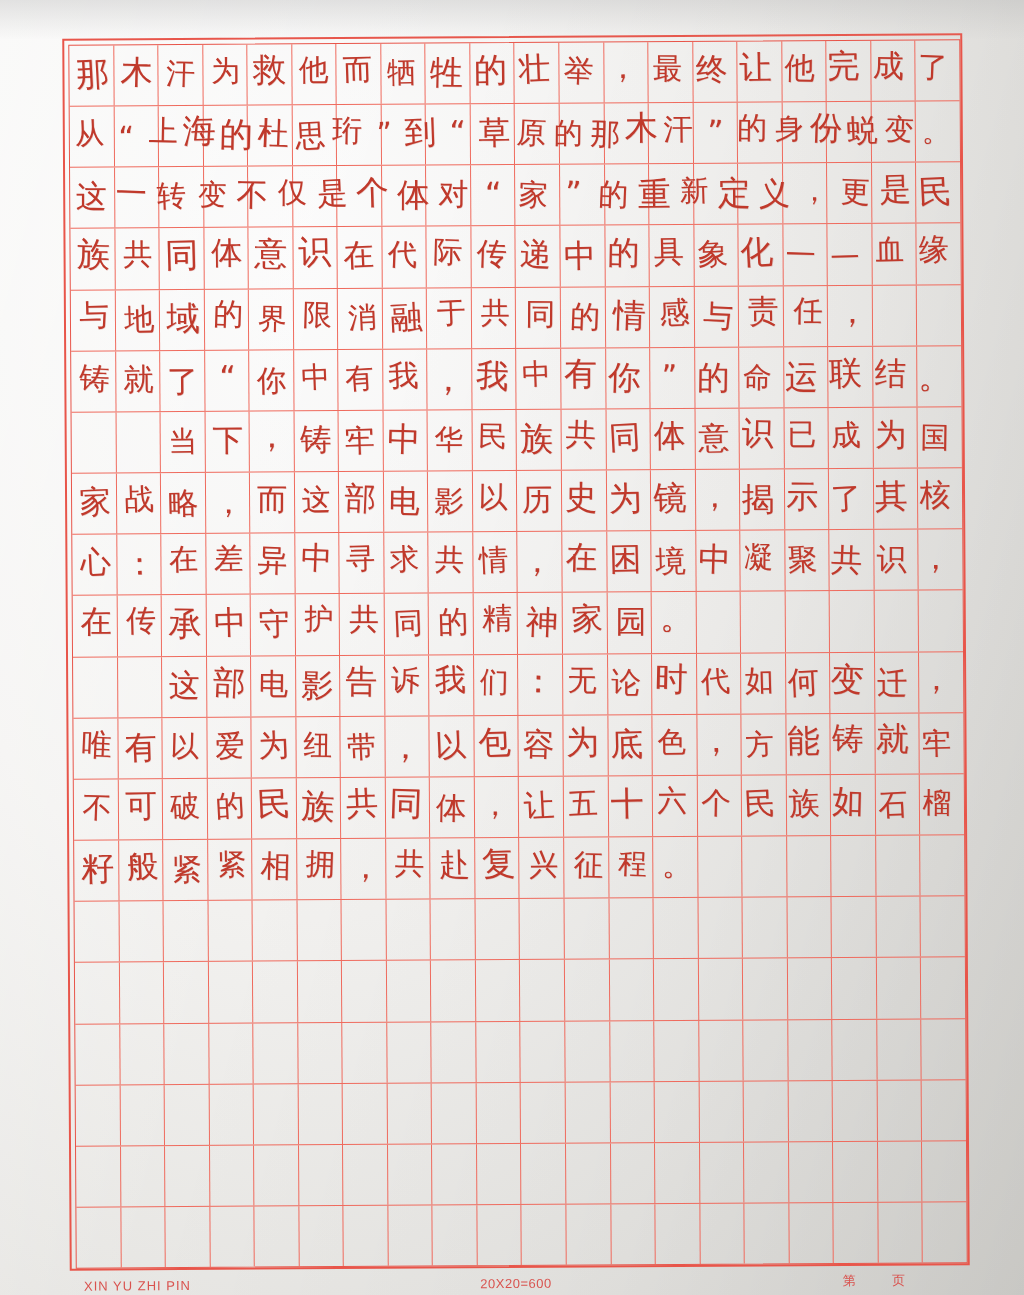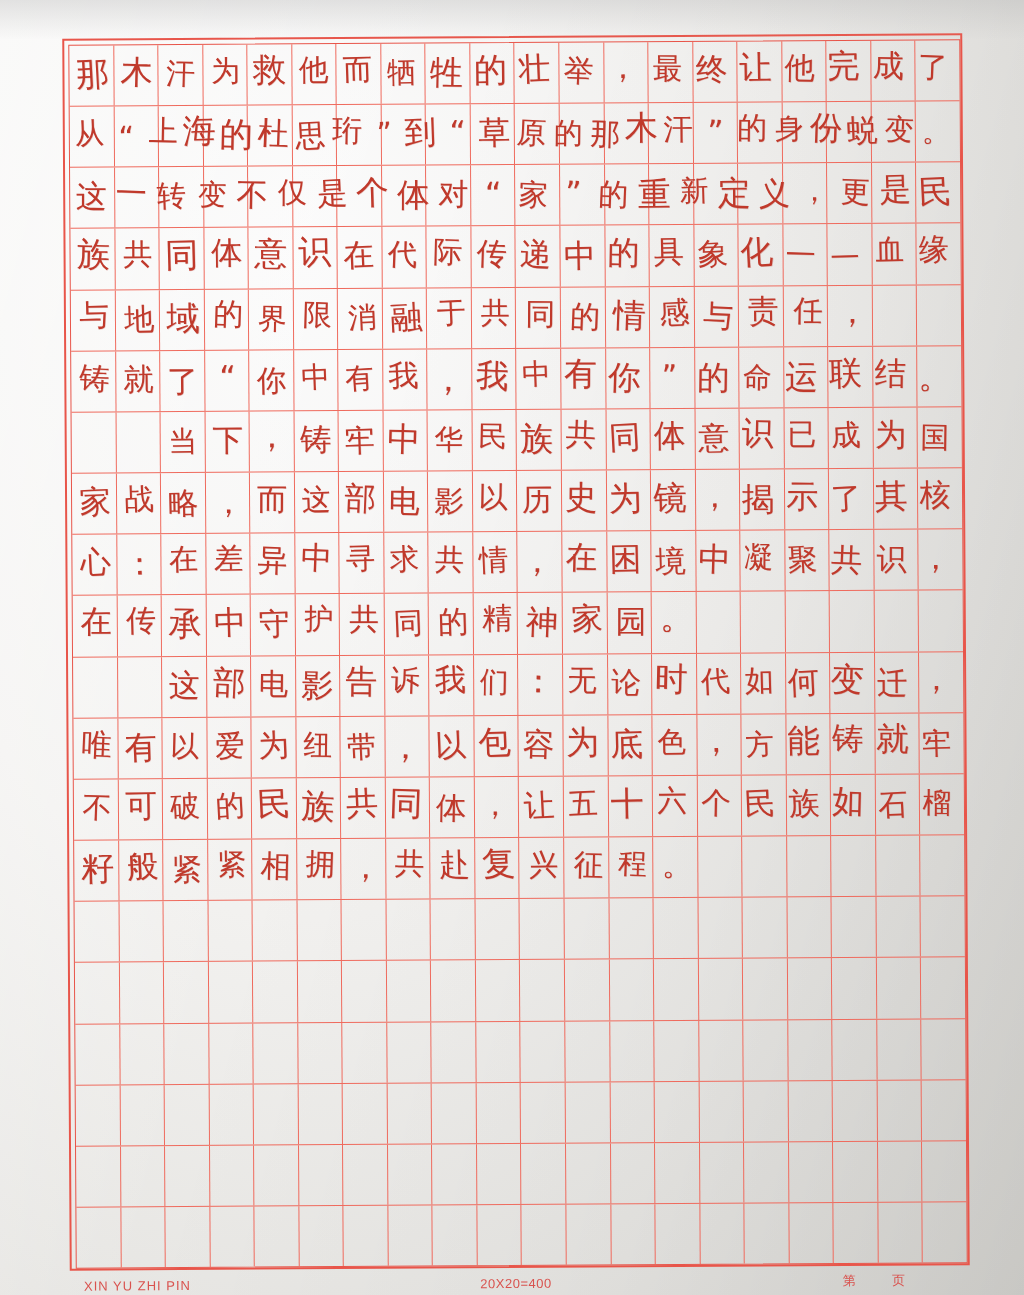--- a/index.html
+++ b/index.html
@@ -593,21 +593,21 @@
       <div class="hand-line" style="top: 493.6px; height: 61.2px;"><span class="ch" style="transform: translateY(0px) rotate(-2.48deg) scale(0.99);">心</span><span class="ch" style="transform: translateY(1.9px) rotate(-1.66deg) scale(1.03);">：</span><span class="ch" style="transform: translateY(-2.3px) rotate(-1.35deg) scale(0.94);">在</span><span class="ch" style="transform: translateY(-2.8px) rotate(-0.3deg) scale(0.95);">差</span><span class="ch" style="transform: translateY(-0.5px) rotate(2.4deg) scale(0.96);">异</span><span class="ch" style="transform: translateY(-2.8px) rotate(2.45deg) scale(1.01);">中</span><span class="ch" style="transform: translateY(-2px) rotate(-1.08deg) scale(0.95);">寻</span><span class="ch" style="transform: translateY(-1.1px) rotate(-2.05deg) scale(0.94);">求</span><span class="ch" style="transform: translateY(-0.3px) rotate(2.05deg) scale(0.94);">共</span><span class="ch" style="transform: translateY(0.3px) rotate(-2.17deg) scale(0.95);">情</span><span class="ch" style="transform: translateY(1.9px) rotate(2.76deg) scale(1.02);">，</span><span class="ch" style="transform: translateY(-1.6px) rotate(1.56deg) scale(1.02);">在</span><span class="ch" style="transform: translateY(0.3px) rotate(-0.91deg) scale(1.03);">困</span><span class="ch" style="transform: translateY(3px) rotate(-1.63deg) scale(0.98);">境</span><span class="ch" style="transform: translateY(1px) rotate(2.03deg) scale(1.05);">中</span><span class="ch" style="transform: translateY(-1.2px) rotate(0.68deg) scale(0.94);">凝</span><span class="ch" style="transform: translateY(1.8px) rotate(-2.74deg) scale(0.95);">聚</span><span class="ch" style="transform: translateY(2.6px) rotate(2.96deg) scale(1.01);">共</span><span class="ch" style="transform: translateY(1.9px) rotate(0.73deg) scale(0.97);">识</span><span class="ch" style="transform: translateY(1.1px) rotate(0.86deg) scale(1);">，</span></div>
       <div class="hand-line" style="top: 554.8px; height: 61.2px;"><span class="ch" style="transform: translateY(-1.4px) rotate(0.06deg) scale(1.01);">在</span><span class="ch" style="transform: translateY(-2.4px) rotate(-1.13deg) scale(0.97);">传</span><span class="ch" style="transform: translateY(1.3px) rotate(0.92deg) scale(1.08);">承</span><span class="ch" style="transform: translateY(0.3px) rotate(-1.49deg) scale(1.04);">中</span><span class="ch" style="transform: translateY(2px) rotate(-0.94deg) scale(0.99);">守</span><span class="ch" style="transform: translateY(-2.9px) rotate(0.93deg) scale(0.93);">护</span><span class="ch" style="transform: translateY(-2.2px) rotate(0.19deg) scale(0.96);">共</span><span class="ch" style="transform: translateY(2px) rotate(-1.92deg) scale(0.95);">同</span><span class="ch" style="transform: translateY(0.9px) rotate(-1.37deg) scale(0.98);">的</span><span class="ch" style="transform: translateY(-2.5px) rotate(-0.58deg) scale(0.97);">精</span><span class="ch" style="transform: translateY(1.8px) rotate(2.49deg) scale(1.04);">神</span><span class="ch" style="transform: translateY(-1.3px) rotate(-2.78deg) scale(1.01);">家</span><span class="ch" style="transform: translateY(1.3px) rotate(0.33deg) scale(1);">园</span><span class="ch" style="transform: translateY(-2.6px) rotate(-1.61deg) scale(1.07);">。</span></div>
       <div class="hand-line" style="top: 616px; height: 61.2px;"><span class="ch" style="transform: translateY(-1.1px) rotate(1.82deg) scale(0.93);"></span><span class="ch" style="transform: translateY(0.6px) rotate(-1.66deg) scale(0.93);"></span><span class="ch" style="transform: translateY(0.9px) rotate(0.01deg) scale(1);">这</span><span class="ch" style="transform: translateY(-1.4px) rotate(2.95deg) scale(1.05);">部</span><span class="ch" style="transform: translateY(-0.1px) rotate(1.23deg) scale(0.95);">电</span><span class="ch" style="transform: translateY(2.1px) rotate(1.73deg) scale(1.04);">影</span><span class="ch" style="transform: translateY(-2.1px) rotate(0.96deg) scale(1.03);">告</span><span class="ch" style="transform: translateY(-2.9px) rotate(2.71deg) scale(0.93);">诉</span><span class="ch" style="transform: translateY(-2.9px) rotate(-1.98deg) scale(1);">我</span><span class="ch" style="transform: translateY(-0.7px) rotate(1.08deg) scale(0.93);">们</span><span class="ch" style="transform: translateY(-1.2px) rotate(1.91deg) scale(1.05);">：</span><span class="ch" style="transform: translateY(-1.9px) rotate(0.84deg) scale(0.94);">无</span><span class="ch" style="transform: translateY(0.7px) rotate(0.71deg) scale(0.96);">论</span><span class="ch" style="transform: translateY(-2.5px) rotate(1.65deg) scale(1.06);">时</span><span class="ch" style="transform: translateY(-0.2px) rotate(-2.39deg) scale(0.94);">代</span><span class="ch" style="transform: translateY(-0.5px) rotate(-1.27deg) scale(0.94);">如</span><span class="ch" style="transform: translateY(1.5px) rotate(-2.45deg) scale(1.01);">何</span><span class="ch" style="transform: translateY(-0.8px) rotate(2.38deg) scale(1.07);">变</span><span class="ch" style="transform: translateY(2.8px) rotate(-0.03deg) scale(0.99);">迁</span><span class="ch" style="transform: translateY(-0.6px) rotate(1.38deg) scale(0.98);">，</span></div>
       <div class="hand-line" style="top: 677.2px; height: 61.2px;"><span class="ch" style="transform: translateY(-1.2px) rotate(2.9deg) scale(0.98);">唯</span><span class="ch" style="transform: translateY(1.8px) rotate(-1.63deg) scale(1.04);">有</span><span class="ch" style="transform: translateY(0.7px) rotate(1.8deg) scale(0.93);">以</span><span class="ch" style="transform: translateY(0.8px) rotate(-1.87deg) scale(0.96);">爱</span><span class="ch" style="transform: translateY(0.2px) rotate(-2.09deg) scale(0.99);">为</span><span class="ch" style="transform: translateY(0.1px) rotate(1.06deg) scale(0.93);">纽</span><span class="ch" style="transform: translateY(2.5px) rotate(-2.36deg) scale(0.94);">带</span><span class="ch" style="transform: translateY(2.9px) rotate(2.36deg) scale(1.05);">，</span><span class="ch" style="transform: translateY(1.6px) rotate(-2.11deg) scale(1);">以</span><span class="ch" style="transform: translateY(-1.2px) rotate(-1.93deg) scale(1.05);">包</span><span class="ch" style="transform: translateY(0.9px) rotate(2.25deg) scale(1.02);">容</span><span class="ch" style="transform: translateY(-0.9px) rotate(-0.09deg) scale(1.06);">为</span><span class="ch" style="transform: translateY(1.4px) rotate(-1.12deg) scale(1.05);">底</span><span class="ch" style="transform: translateY(-0.5px) rotate(-0.12deg) scale(0.92);">色</span><span class="ch" style="transform: translateY(-1.4px) rotate(-2.46deg) scale(1.03);">，</span><span class="ch" style="transform: translateY(2.4px) rotate(-1.86deg) scale(0.92);">方</span><span class="ch" style="transform: translateY(-0.7px) rotate(-0.78deg) scale(1.05);">能</span><span class="ch" style="transform: translateY(-3px) rotate(0.43deg) scale(1.01);">铸</span><span class="ch" style="transform: translateY(-2.4px) rotate(0.9deg) scale(1.06);">就</span><span class="ch" style="transform: translateY(2.5px) rotate(-1.48deg) scale(0.95);">牢</span></div>
       <div class="hand-line" style="top: 738.4px; height: 61.2px;"><span class="ch" style="transform: translateY(0.6px) rotate(2.31deg) scale(0.94);">不</span><span class="ch" style="transform: translateY(-1px) rotate(-0.52deg) scale(1.03);">可</span><span class="ch" style="transform: translateY(0px) rotate(-2.87deg) scale(0.95);">破</span><span class="ch" style="transform: translateY(-0.7px) rotate(-2.81deg) scale(0.94);">的</span><span class="ch" style="transform: translateY(-1.7px) rotate(-2.32deg) scale(1.08);">民</span><span class="ch" style="transform: translateY(0.7px) rotate(2.99deg) scale(1.07);">族</span><span class="ch" style="transform: translateY(-2.2px) rotate(-2.45deg) scale(1.04);">共</span><span class="ch" style="transform: translateY(-1.6px) rotate(2.3deg) scale(1.07);">同</span><span class="ch" style="transform: translateY(3px) rotate(1.4deg) scale(0.98);">体</span><span class="ch" style="transform: translateY(0.5px) rotate(0.24deg) scale(0.94);">，</span><span class="ch" style="transform: translateY(1.1px) rotate(-2.65deg) scale(0.99);">让</span><span class="ch" style="transform: translateY(-0.5px) rotate(-2.53deg) scale(0.95);">五</span><span class="ch" style="transform: translateY(-0.2px) rotate(-0.68deg) scale(1.07);">十</span><span class="ch" style="transform: translateY(-3px) rotate(-0.49deg) scale(0.95);">六</span><span class="ch" style="transform: translateY(-0.4px) rotate(1.47deg) scale(0.96);">个</span><span class="ch" style="transform: translateY(0.6px) rotate(-2.18deg) scale(1.01);">民</span><span class="ch" style="transform: translateY(0.3px) rotate(-2.37deg) scale(0.99);">族</span><span class="ch" style="transform: translateY(-1px) rotate(1.85deg) scale(1.02);">如</span><span class="ch" style="transform: translateY(2.6px) rotate(-2.69deg) scale(0.95);">石</span><span class="ch" style="transform: translateY(0.9px) rotate(0.69deg) scale(0.93);">榴</span></div>
       <div class="hand-line" style="top: 799.6px; height: 61.2px;"><span class="ch" style="transform: translateY(0.3px) rotate(-1.03deg) scale(1.07);">籽</span><span class="ch" style="transform: translateY(-1.5px) rotate(-2.57deg) scale(1.01);">般</span><span class="ch" style="transform: translateY(1.9px) rotate(-0.27deg) scale(0.97);">紧</span><span class="ch" style="transform: translateY(-2.9px) rotate(-0.66deg) scale(0.94);">紧</span><span class="ch" style="transform: translateY(-0.9px) rotate(1.86deg) scale(0.98);">相</span><span class="ch" style="transform: translateY(-2.8px) rotate(2.42deg) scale(0.96);">拥</span><span class="ch" style="transform: translateY(0.9px) rotate(1.56deg) scale(1);">，</span><span class="ch" style="transform: translateY(-2.6px) rotate(1.88deg) scale(0.96);">共</span><span class="ch" style="transform: translateY(-1.2px) rotate(-1deg) scale(1);">赴</span><span class="ch" style="transform: translateY(-2px) rotate(-1.39deg) scale(1.08);">复</span><span class="ch" style="transform: translateY(-0.4px) rotate(-0.15deg) scale(0.95);">兴</span><span class="ch" style="transform: translateY(-0.2px) rotate(1.88deg) scale(0.96);">征</span><span class="ch" style="transform: translateY(-1.2px) rotate(2.6deg) scale(0.93);">程</span><span class="ch" style="transform: translateY(0.1px) rotate(1.76deg) scale(1);">。</span></div>
     </div>
 
   <div id="footer">
     <span class="f-left">XIN YU ZHI PIN</span>
-    <span class="f-mid">20X20=400</span>
+    <span class="f-mid">20X20=600</span>
     <span class="f-right">
       <span>第</span>
       <span class="pg-num"></span>
       <span>页</span>
     </span>
   </div>
 
 </div>
 
 </body></html>

